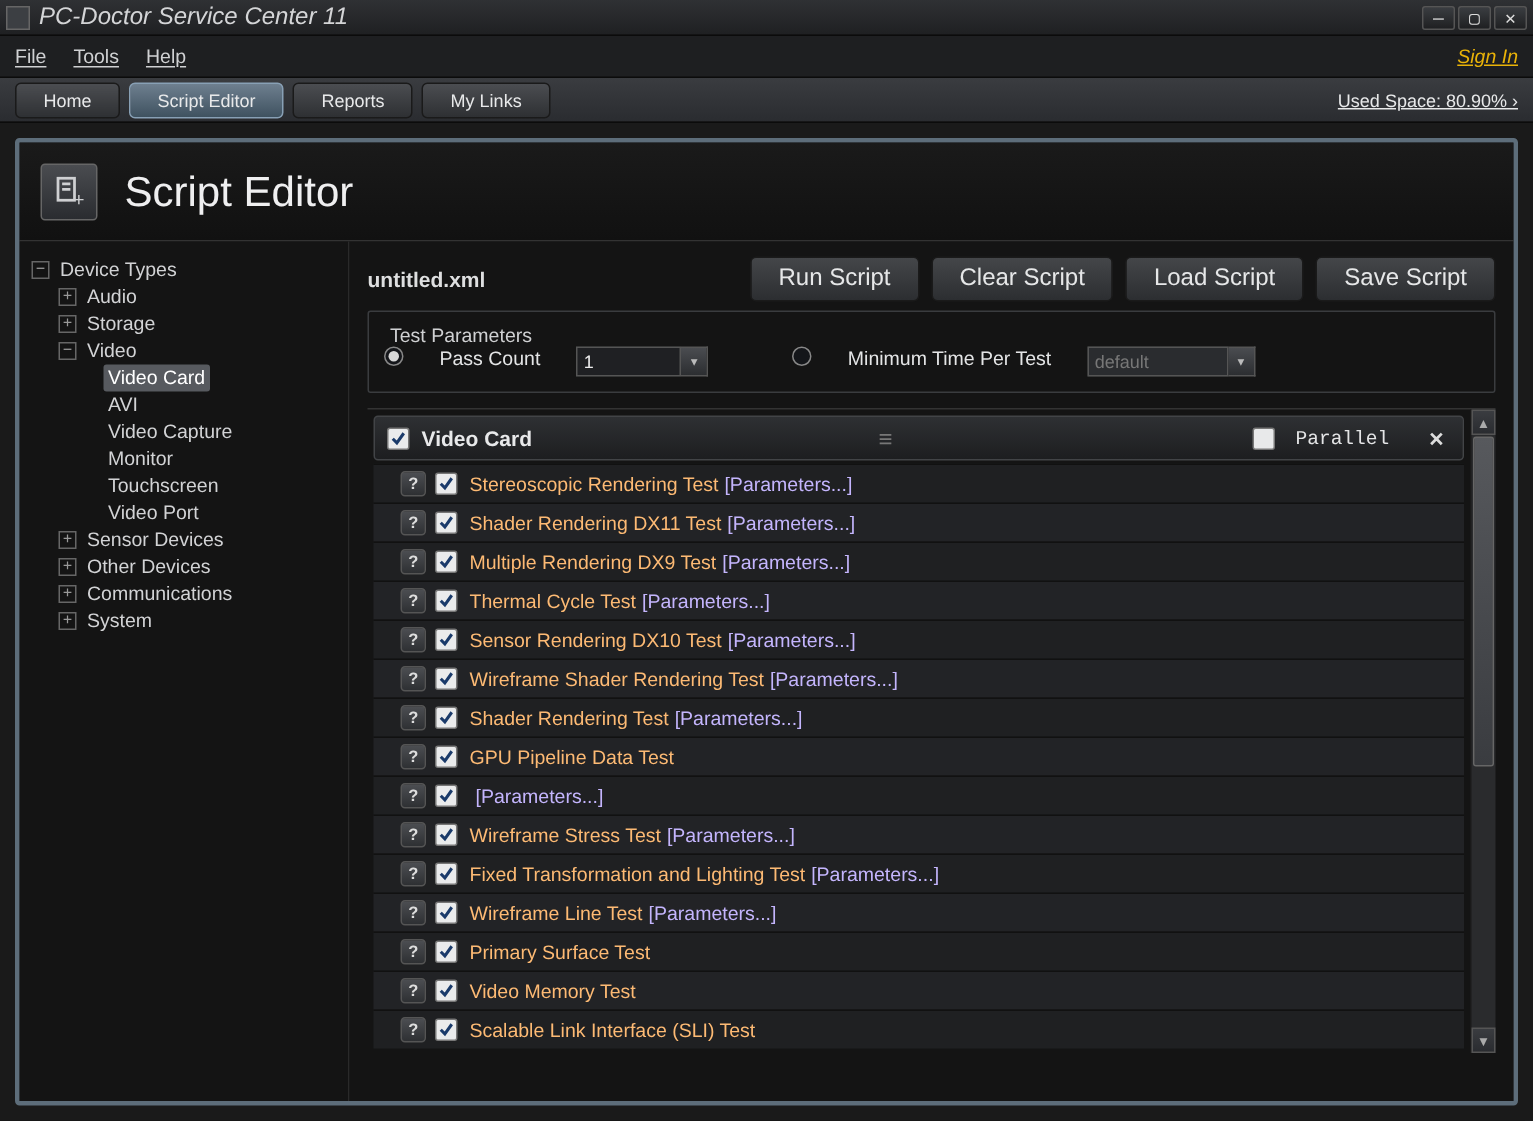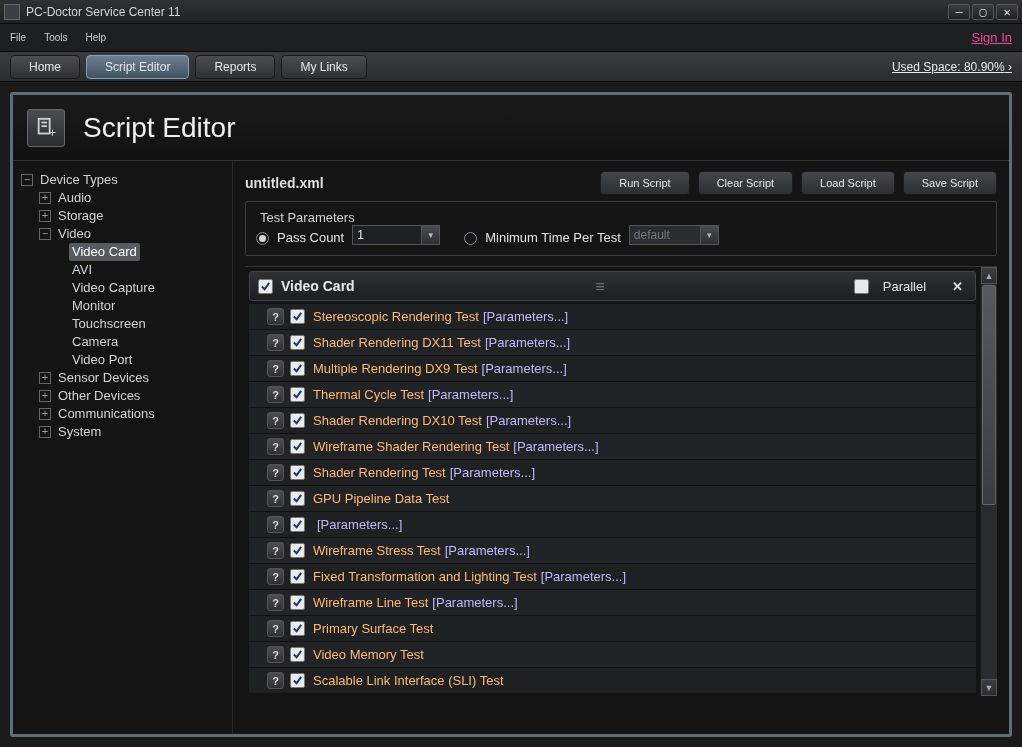--- a/index.html
+++ b/index.html
@@ -21,21 +21,21 @@
   align-items: center;
   padding: 0 4px;
   border-bottom: 1px solid #0b0b0b;
 }
 .titlebar .app-icon {
   width: 16px; height: 16px;
   background: #3c3f43;
   border: 1px solid #666;
   margin-right: 6px;
 }
-.titlebar .title { color: #d4d5d7; font-size: 12px; flex: 0 0 auto; }
+.titlebar .title { color: #d4d5d7; font-size: 16px; flex: 0 0 auto; font-style: italic; }
 .titlebar .spacer { flex: 1 1 auto; }
 .titlebar .winbtn {
   width: 22px; height: 16px;
   display: inline-flex; align-items: center; justify-content: center;
   font-family: monospace; font-size: 12px; color: #ddd;
   background: linear-gradient(#3a3d41,#1f2022);
   border: 1px solid #555;
   border-radius: 2px;
   margin-left: 2px;
 }
@@ -43,26 +43,27 @@
 .menubar {
   height: 28px;
   background: #1e1f21;
   display: flex; align-items: center;
   padding: 0 10px;
   border-bottom: 1px solid #0b0b0b;
 }
 .menubar .menuitem {
   color: #d0d1d3;
   margin-right: 18px;
+  text-decoration: underline;
   text-decoration-color: #d0d1d3;
   text-underline-offset: 2px;
-  font-size: 10px;
+  font-size: 13px;
 }
 .menubar .spacer { flex: 1; }
-.menubar .signin { color:#ec4899; text-decoration: underline; }
+.menubar .signin { color:#eab308; text-decoration: underline; font-style: italic; }
 
 .toolbar {
   height: 30px;
   background: linear-gradient(#3a3c40,#2a2c30);
   display: flex; align-items: center;
   padding: 0 10px;
   border-bottom: 1px solid #0b0b0b;
 }
 .tab {
   padding: 4px 18px;
@@ -155,52 +156,52 @@
 }
 .file-name { font-weight: bold; color:#dedfe0; font-size:14px; }
 .file-row .spacer { flex:1; }
 .actbtn {
   background: linear-gradient(#444649,#2c2e31);
   border: 1px solid #1a1a1a;
   border-radius: 4px;
   color: #e6e7e8;
   padding: 5px 18px;
   margin-left: 8px;
-  font-size: 11px;
+  font-size: 16px;
   text-align: center;
 }
 
 .fieldset {
   border: 1px solid #3a3c3f;
   border-radius: 2px;
   padding: 8px 10px 10px 10px;
   margin-bottom: 10px;
 }
 .fieldset-legend {
   color:#d0d1d3; font-size:13px;
   margin-top:-18px; background:#141414; padding:0 4px;
   display:inline-block;
 }
-.param-row { display:flex; align-items:flex-end; gap:8px; }
+.param-row { display:flex; align-items:flex-start; gap:24px; }
 .radio {
   width:13px; height:13px; border-radius:50%;
   border:1px solid #888; background:#14161a;
   display:inline-flex; align-items:center; justify-content:center;
 }
 .radio .on { width:7px; height:7px; border-radius:50%; background:#d8d8d8; }
 .param-label { color:#e4e5e6; font-size:13px; }
 .numbox {
   display:inline-flex; align-items:center;
 }
 .numinput {
   width:70px; height:20px; background:#1f2023; border:1px solid #555; color:#eee; padding:0 4px; font-size:12px;
 }
 .spin { width:18px; height:20px; background: linear-gradient(#4a4c50,#2c2e31); border:1px solid #555; border-left:none; display:flex; align-items:center; justify-content:center; color:#bbb; font-size:9px; }
 .textbox-disabled {
-  width:72px; height:20px; background:#2a2c2f; border:1px solid #555; color:#777; padding:0 4px; font-size:12px;
+  width:94px; height:20px; background:#2a2c2f; border:1px solid #555; color:#777; padding:0 4px; font-size:12px;
 }
 
 .tests-container {
   border-top: 1px solid #333;
   height: 430px;
   display:flex;
 }
 .tests-scroll { flex:1; overflow:hidden; }
 .scrollbar {
   width:17px; background:#2a2b2d; border-left:1px solid #1a1a1a;
@@ -223,21 +224,21 @@
   width:15px; height:15px; background:#eaebec; border:1px solid #777; border-radius:2px;
   display:inline-flex; align-items:center; justify-content:center;
   margin-right:8px;
 }
 .cb svg { width:11px; height:11px; }
 .group-title { font-weight:bold; color:#e8e9ea; font-size:14px; }
 .group-header .spacer { flex:1; }
 .drag-icon { width:18px; height:12px; display:inline-block; }
 .drag-icon::before { content:"≡"; color:#777; font-size:16px; line-height:10px; }
 .cb.empty { background:#e8e9ea; }
-.parallel-lbl { color:#e4e5e6; margin:0 22px 0 6px; }
+.parallel-lbl { color:#e4e5e6; margin:0 22px 0 6px;font-family:Liberation Mono, monospace; }
 .close-x { color:#ddd; font-weight:bold; padding:0 4px; }
 
 .test-row {
   height: 26px;
   background: #222326;
   border-top:1px solid #111;
   display:flex; align-items:center;
   padding:0 8px 0 18px;
   margin:0 4px;
 }
@@ -349,26 +350,20 @@
                       </li>
                     <li>
                         <div class="node">
                           <span class="dot"></span>
                           <span class="lbl">Touchscreen</span>
                         </div>
                       </li>
                     <li>
                         <div class="node">
                           <span class="dot"></span>
-                          <span class="lbl">Camera</span>
-                        </div>
-                      </li>
-                    <li>
-                        <div class="node">
-                          <span class="dot"></span>
                           <span class="lbl">Video Port</span>
                         </div>
                       </li>
                   </ul>
                 </li>
                 <li>
                     <div class="node">
                       <span class="tw box">+</span>
                       <span class="lbl">Sensor Devices</span>
                     </div>
@@ -486,21 +481,21 @@
                 <span class="test-name">Thermal Cycle Test</span>
                 <span class="param-link">[Parameters...]</span>
               </div>
               <div class="test-row">
                 <span class="help-btn">?</span>
                 <span class="cb">
                   <svg viewBox="0 0 12 12">
                     <polyline points="2,6 5,9 10,2" fill="none" stroke="#1a3a6a" stroke-width="2.2"></polyline>
                   </svg>
                 </span>
-                <span class="test-name">Shader Rendering DX10 Test</span>
+                <span class="test-name">Sensor Rendering DX10 Test</span>
                 <span class="param-link">[Parameters...]</span>
               </div>
               <div class="test-row">
                 <span class="help-btn">?</span>
                 <span class="cb">
                   <svg viewBox="0 0 12 12">
                     <polyline points="2,6 5,9 10,2" fill="none" stroke="#1a3a6a" stroke-width="2.2"></polyline>
                   </svg>
                 </span>
                 <span class="test-name">Wireframe Shader Rendering Test</span>

